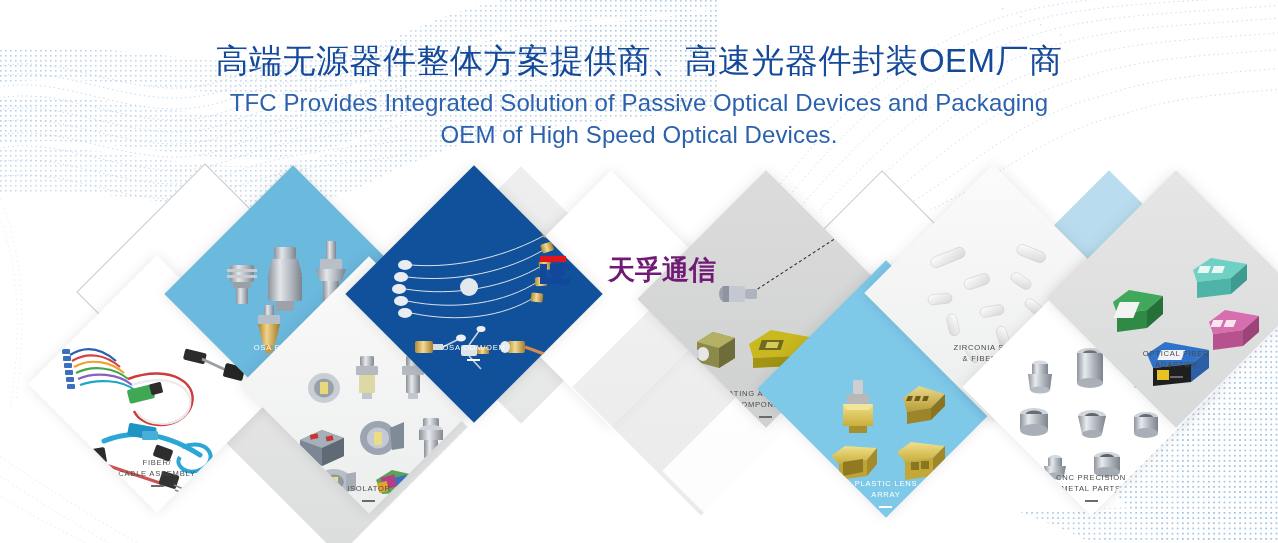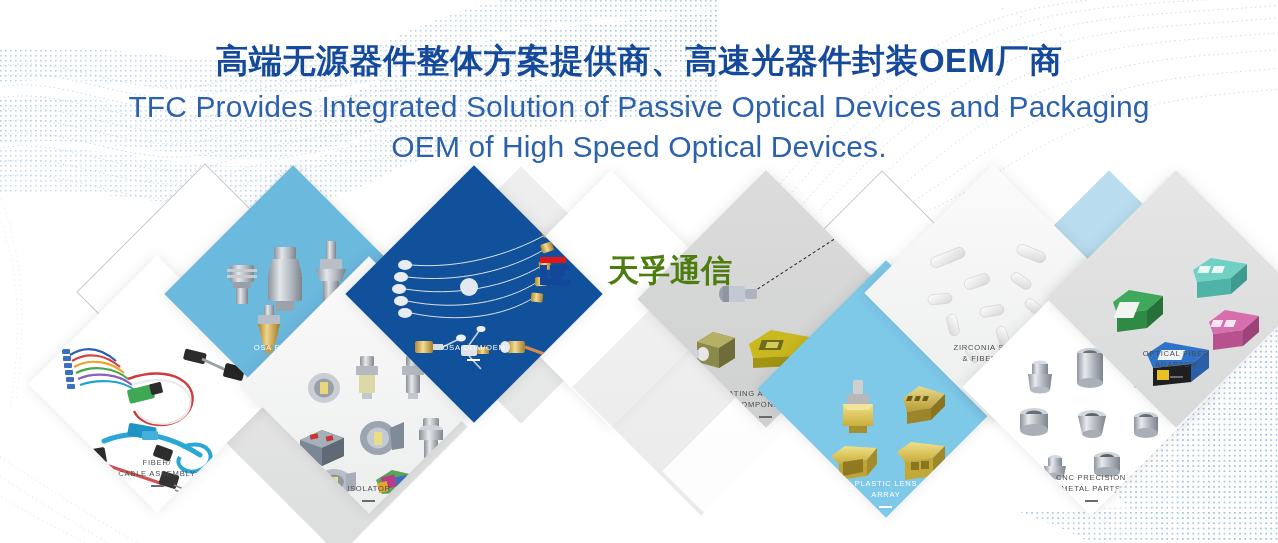--- a/index.html
+++ b/index.html
@@ -29,29 +29,29 @@
   #headline {
     position: absolute;
     left: 0;
     top: 40px;
     width: 1278px;
     text-align: center;
     z-index: 20;
   }
   #title-cn {
     font-size: 33px;
-    font-weight: bold;
+    font-weight: normal;
     letter-spacing: 0.5px;
     color: #15499a;
     line-height: 1.25;
     white-space: nowrap;
   }
   #subtitle-en {
     margin-top: 6px;
-    font-size: 30px;
+    font-size: 24px;
     font-weight: 400;
     color: #2c62ad;
     line-height: 1.33;
     letter-spacing: 0.1px;
   }
   #subtitle-en .l2 { display: block; text-align: center; }
 
   
   #diamonds {
     position: absolute;
@@ -128,23 +128,23 @@
     position: absolute;
     left: 536px;
     top: 255px;
     z-index: 40;
     display: flex;
     align-items: center;
     gap: 8px;
   }
   #logo-mark { position: relative; width: 64px; height: 30px; }
   #logo-cn {
-    font-size: 31px;
+    font-size: 27px;
     font-weight: bold;
-    color: #4d7c0f;
+    color: #701a75;
     letter-spacing: 0px;
     line-height: 1;
   }
 </style>
 </head>
 <body>
 
 <div id="stage">
 
   <div class="wave" style="left:-40px; top:-20px; width:760px; height:230px;">

